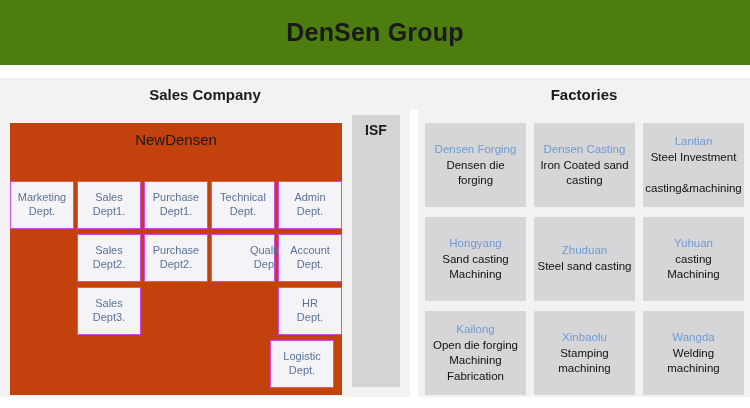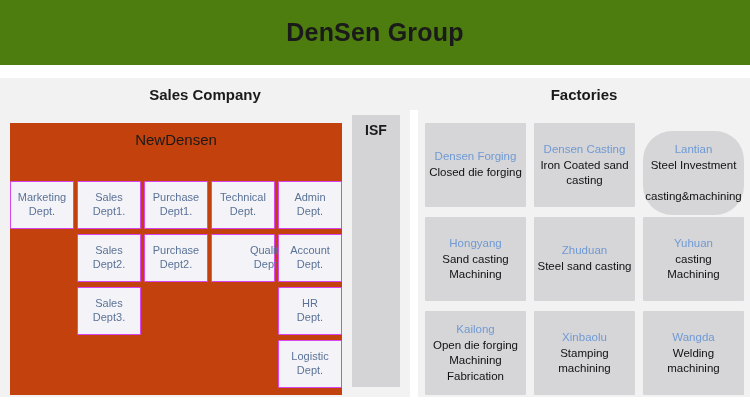--- a/index.html
+++ b/index.html
@@ -207,42 +207,42 @@
           <div class="dept-cell" style="left: 268px; top: 53px;">Account<br>Dept.</div>
           <div class="dept-cell empty" style="left: 0px; top: 106px;"></div>
           <div class="dept-cell" style="left: 67px; top: 106px;">Sales<br>Dept3.</div>
           <div class="dept-cell empty" style="left: 134px; top: 106px;"></div>
           <div class="dept-cell empty" style="left: 201px; top: 106px;"></div>
           <div class="dept-cell" style="left: 268px; top: 106px;">HR<br>Dept.</div>
           <div class="dept-cell empty" style="left: 0px; top: 159px;"></div>
           <div class="dept-cell empty" style="left: 67px; top: 159px;"></div>
           <div class="dept-cell empty" style="left: 134px; top: 159px;"></div>
           <div class="dept-cell empty" style="left: 201px; top: 159px;"></div>
-          <div class="dept-cell" style="left: 268px; top: 159px;">Logistic<br>Dept.</div>
+          <div class="dept-cell" style="left: 260px; top: 159px;">Logistic<br>Dept.</div>
         </div>
     </div>
 
     <div class="isf">
       <div class="isf-label">ISF</div>
     </div>
 
   </div>
 
   <div class="panel factory">
     <div class="fact-grid">
         <div class="fact-card" style="left: 0px; top: 0px;">
           <div class="f-name">Densen Forging</div>
-          <div class="f-desc">Closed die forging</div>
+          <div class="f-desc">Densen die forging</div>
         </div>
         <div class="fact-card" style="left: 109px; top: 0px;">
           <div class="f-name">Densen Casting</div>
           <div class="f-desc">Iron Coated sand
 casting</div>
         </div>
-        <div class="fact-card" style="left: 218px; top: 8px; border-radius: 29px;">
+        <div class="fact-card" style="left: 218px; top: 0px;">
           <div class="f-name">Lantian</div>
           <div class="f-desc">Steel Investment
 
 casting&amp;machining</div>
         </div>
         <div class="fact-card" style="left: 0px; top: 94px;">
           <div class="f-name">Hongyang</div>
           <div class="f-desc">Sand casting
 Machining</div>
         </div>

